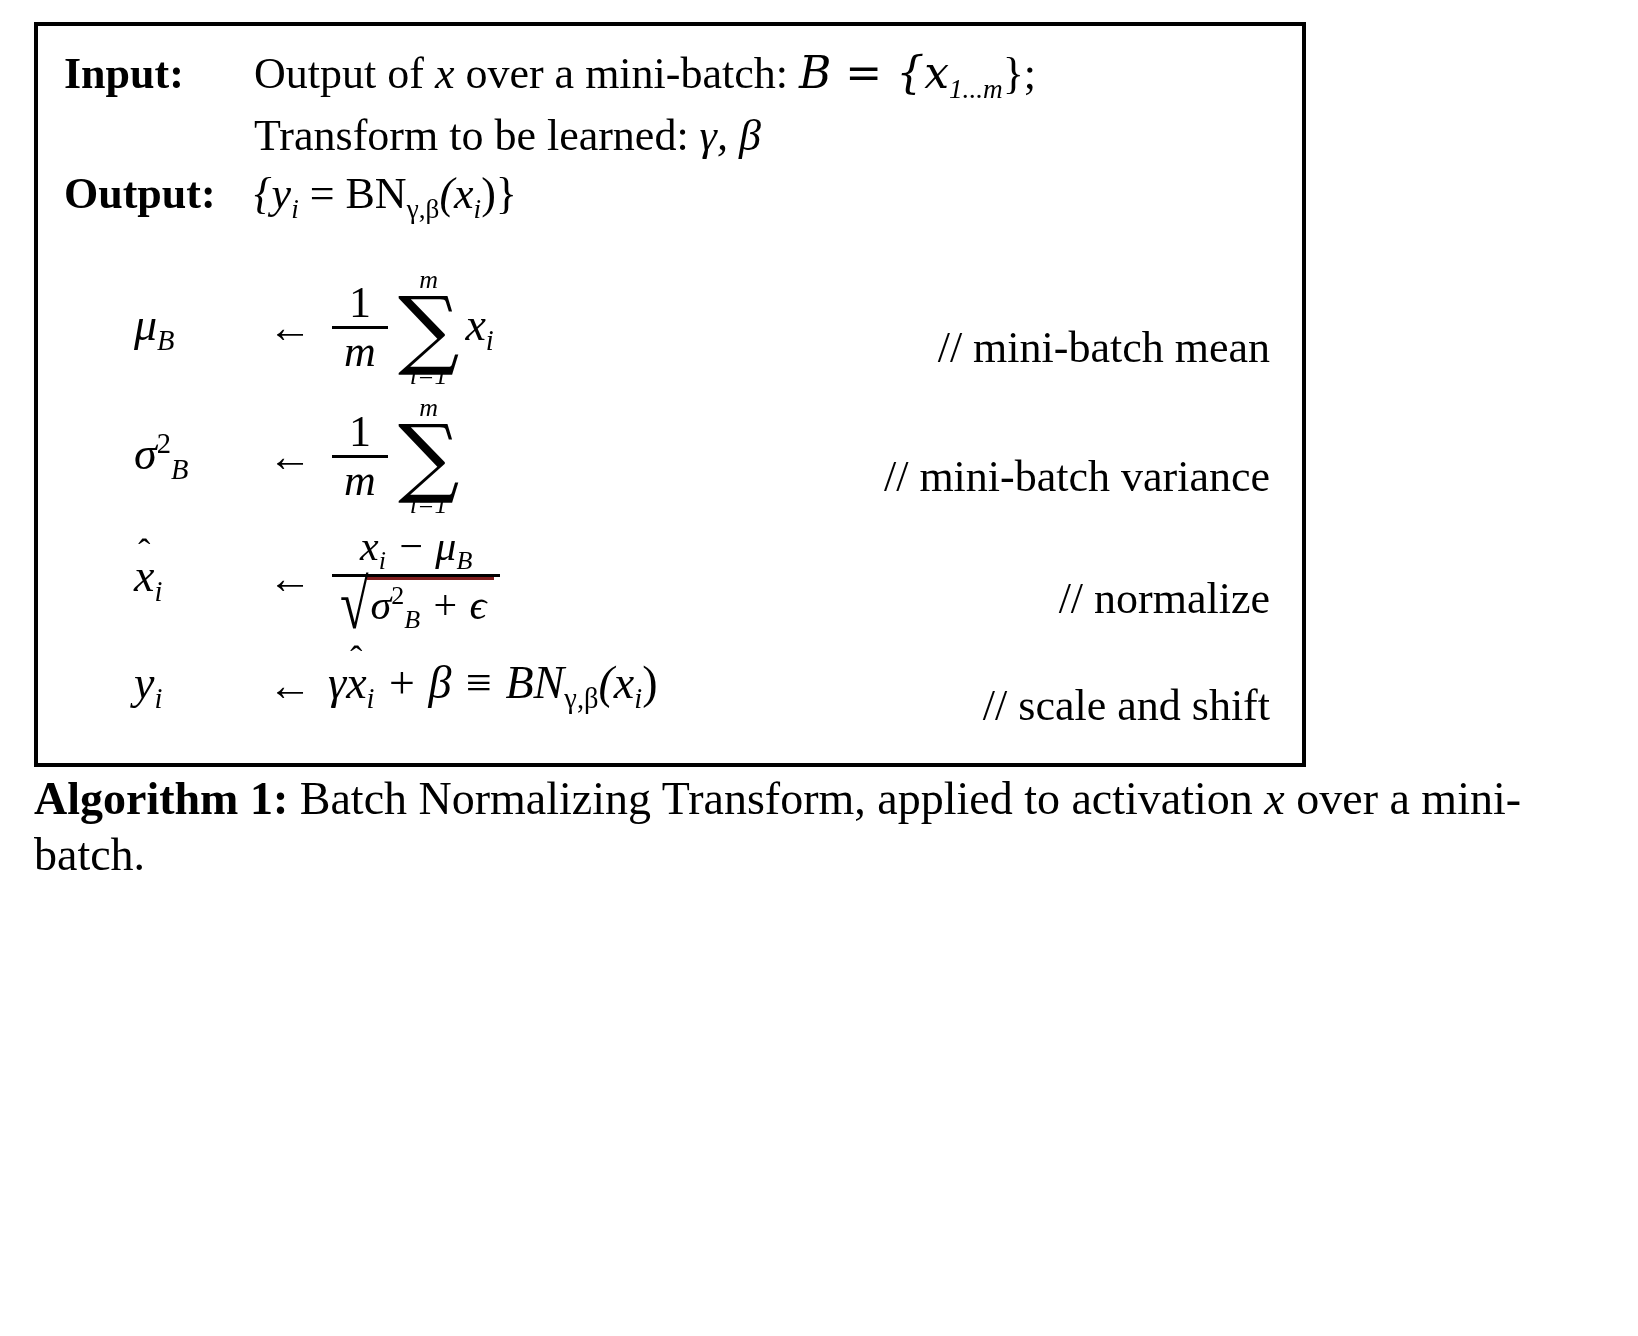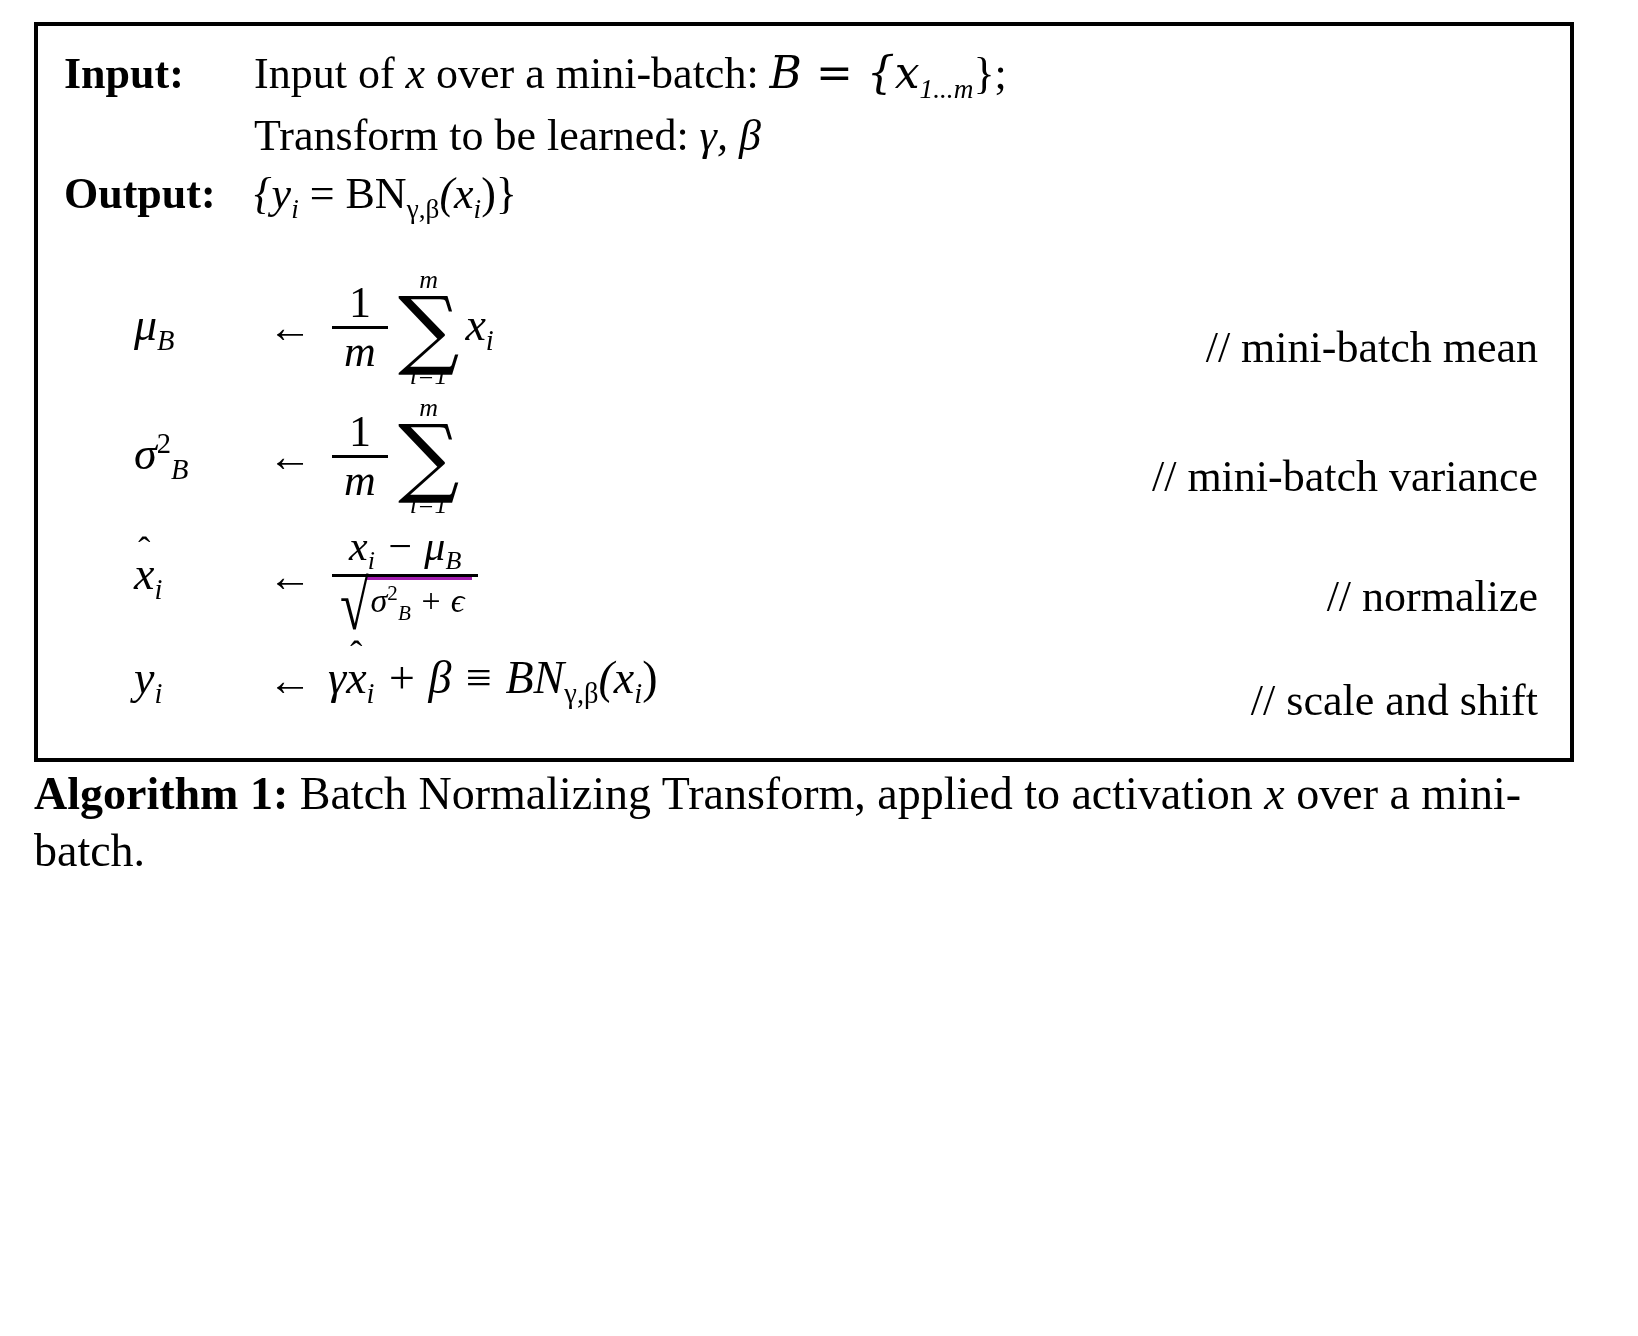--- a/index.html
+++ b/index.html
@@ -18,21 +18,21 @@
   .algorithm-figure {
     position: absolute;
     left: 34px;
     top: 22px;
     width: 1570px;
   }
 
   .algo-box {
     border: 4px solid #000;
     box-sizing: border-box;
-    width: 1540px;
+    width: 1272px;
     padding: 18px 26px 26px 26px;
   }
 
   
   .io-block {
     font-size: 44px;
     line-height: 1.32;
   }
   .io-line {
     display: flex;
@@ -155,23 +155,23 @@
     margin-left: 2px;
   }
   .sqrt .radical {
     font-size: 52px;
     line-height: 1;
     transform: scaleY(1.35) translateY(2px);
     transform-origin: center;
     margin-right: -2px;
   }
   .sqrt .radicand {
-    border-top: 3px solid #a21caf;
+    border-top: 3px solid #7f1d1d;
     padding: 2px 8px 0 4px;
-    font-size: 34px;
+    font-size: 42px;
   }
 
   .hat-wrap {
     position: relative;
     display: inline-block;
   }
   .hat-wrap .hat {
     position: absolute;
     left: 50%;
     top: -0.52em;
@@ -193,21 +193,21 @@
 <body>
 
 <div class="algorithm-figure">
 
   <div class="algo-box">
 
     <div class="io-block">
 
       <div class="io-line">
         <span class="io-label">Input:</span>
-        <span class="io-text"><span>Input of </span><span class="mi">x</span><span> over a mini-batch: </span><span class="mcal">B = {x</span><span class="sub">1...m</span><span>};</span></span>
+        <span class="io-text"><span>Output of </span><span class="mi">x</span><span> over a mini-batch: </span><span class="mcal">B = {x</span><span class="sub">1...m</span><span>};</span></span>
       </div>
 
       <div class="io-line">
         <span class="io-indent"></span>
         <span class="io-text"><span>Transform to be learned: </span><span class="mi">γ, β</span></span>
       </div>
 
       <div class="io-line">
         <span class="io-label">Output:</span>
         <span class="io-text"><span class="mi">{y</span><span class="sub">i</span><span class="mup"> = BN</span><span class="sub-up">γ,β</span><span class="mi">(x</span><span class="sub">i</span><span>)}</span></span>

